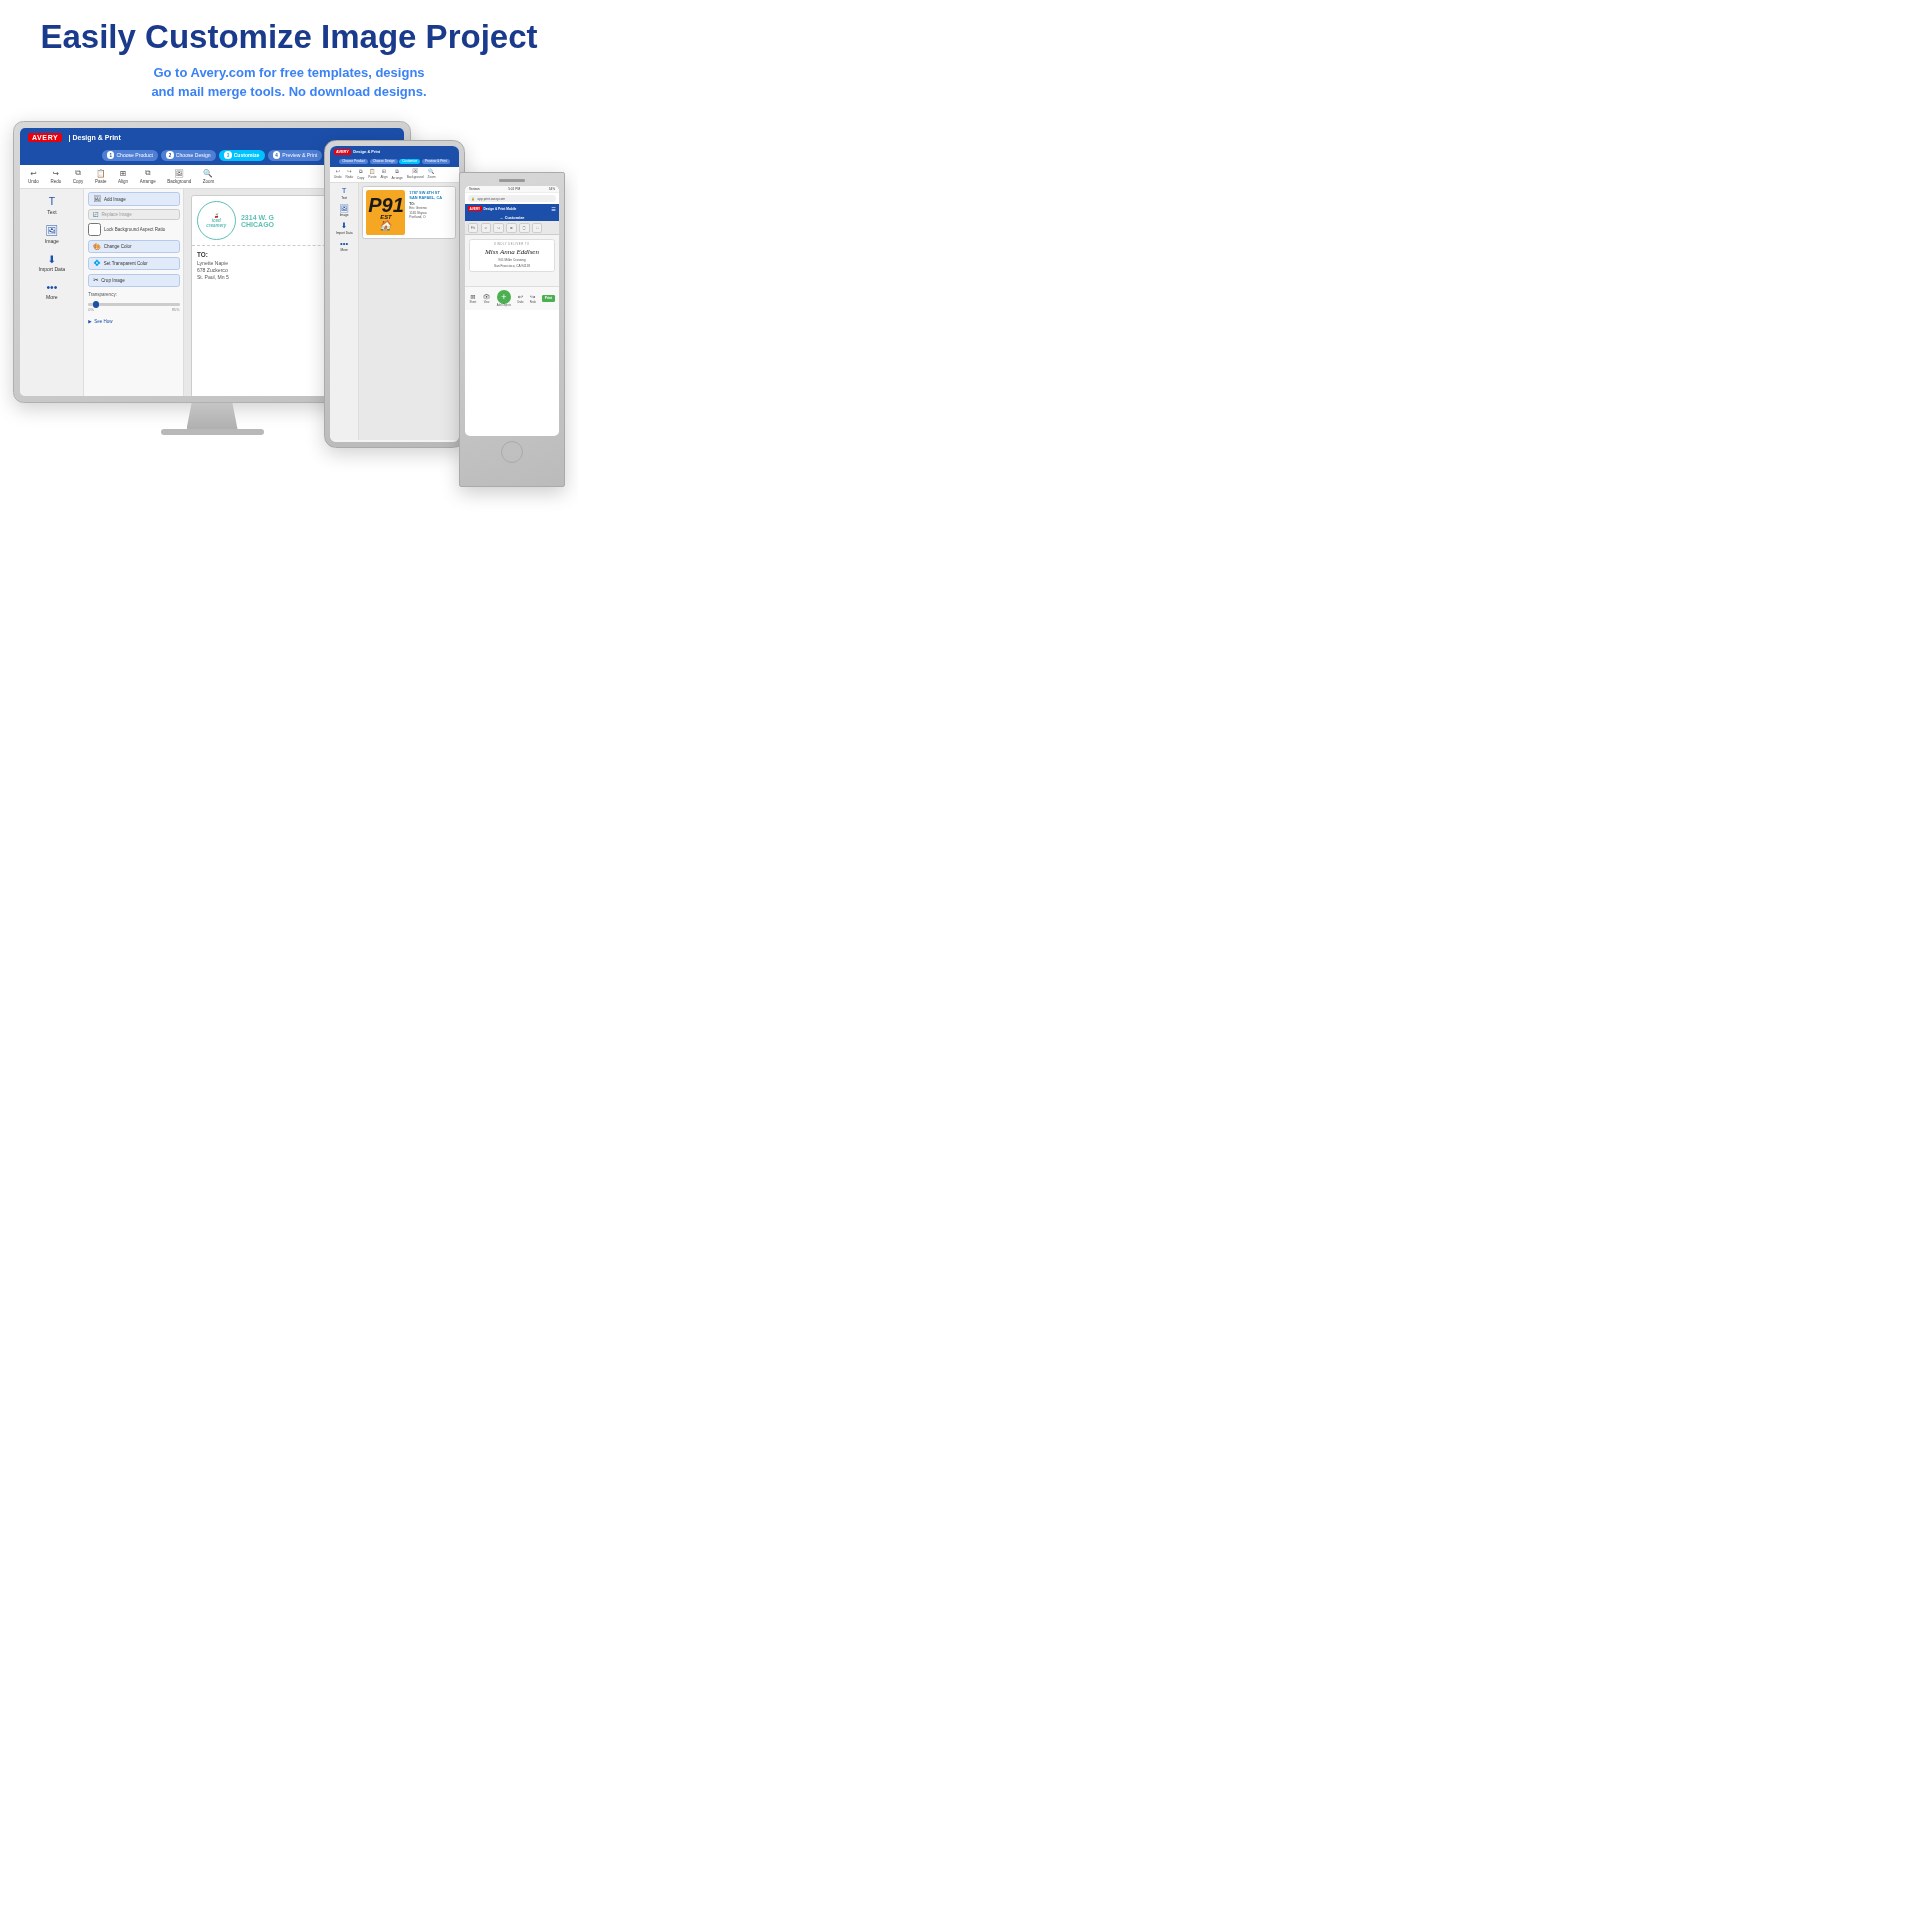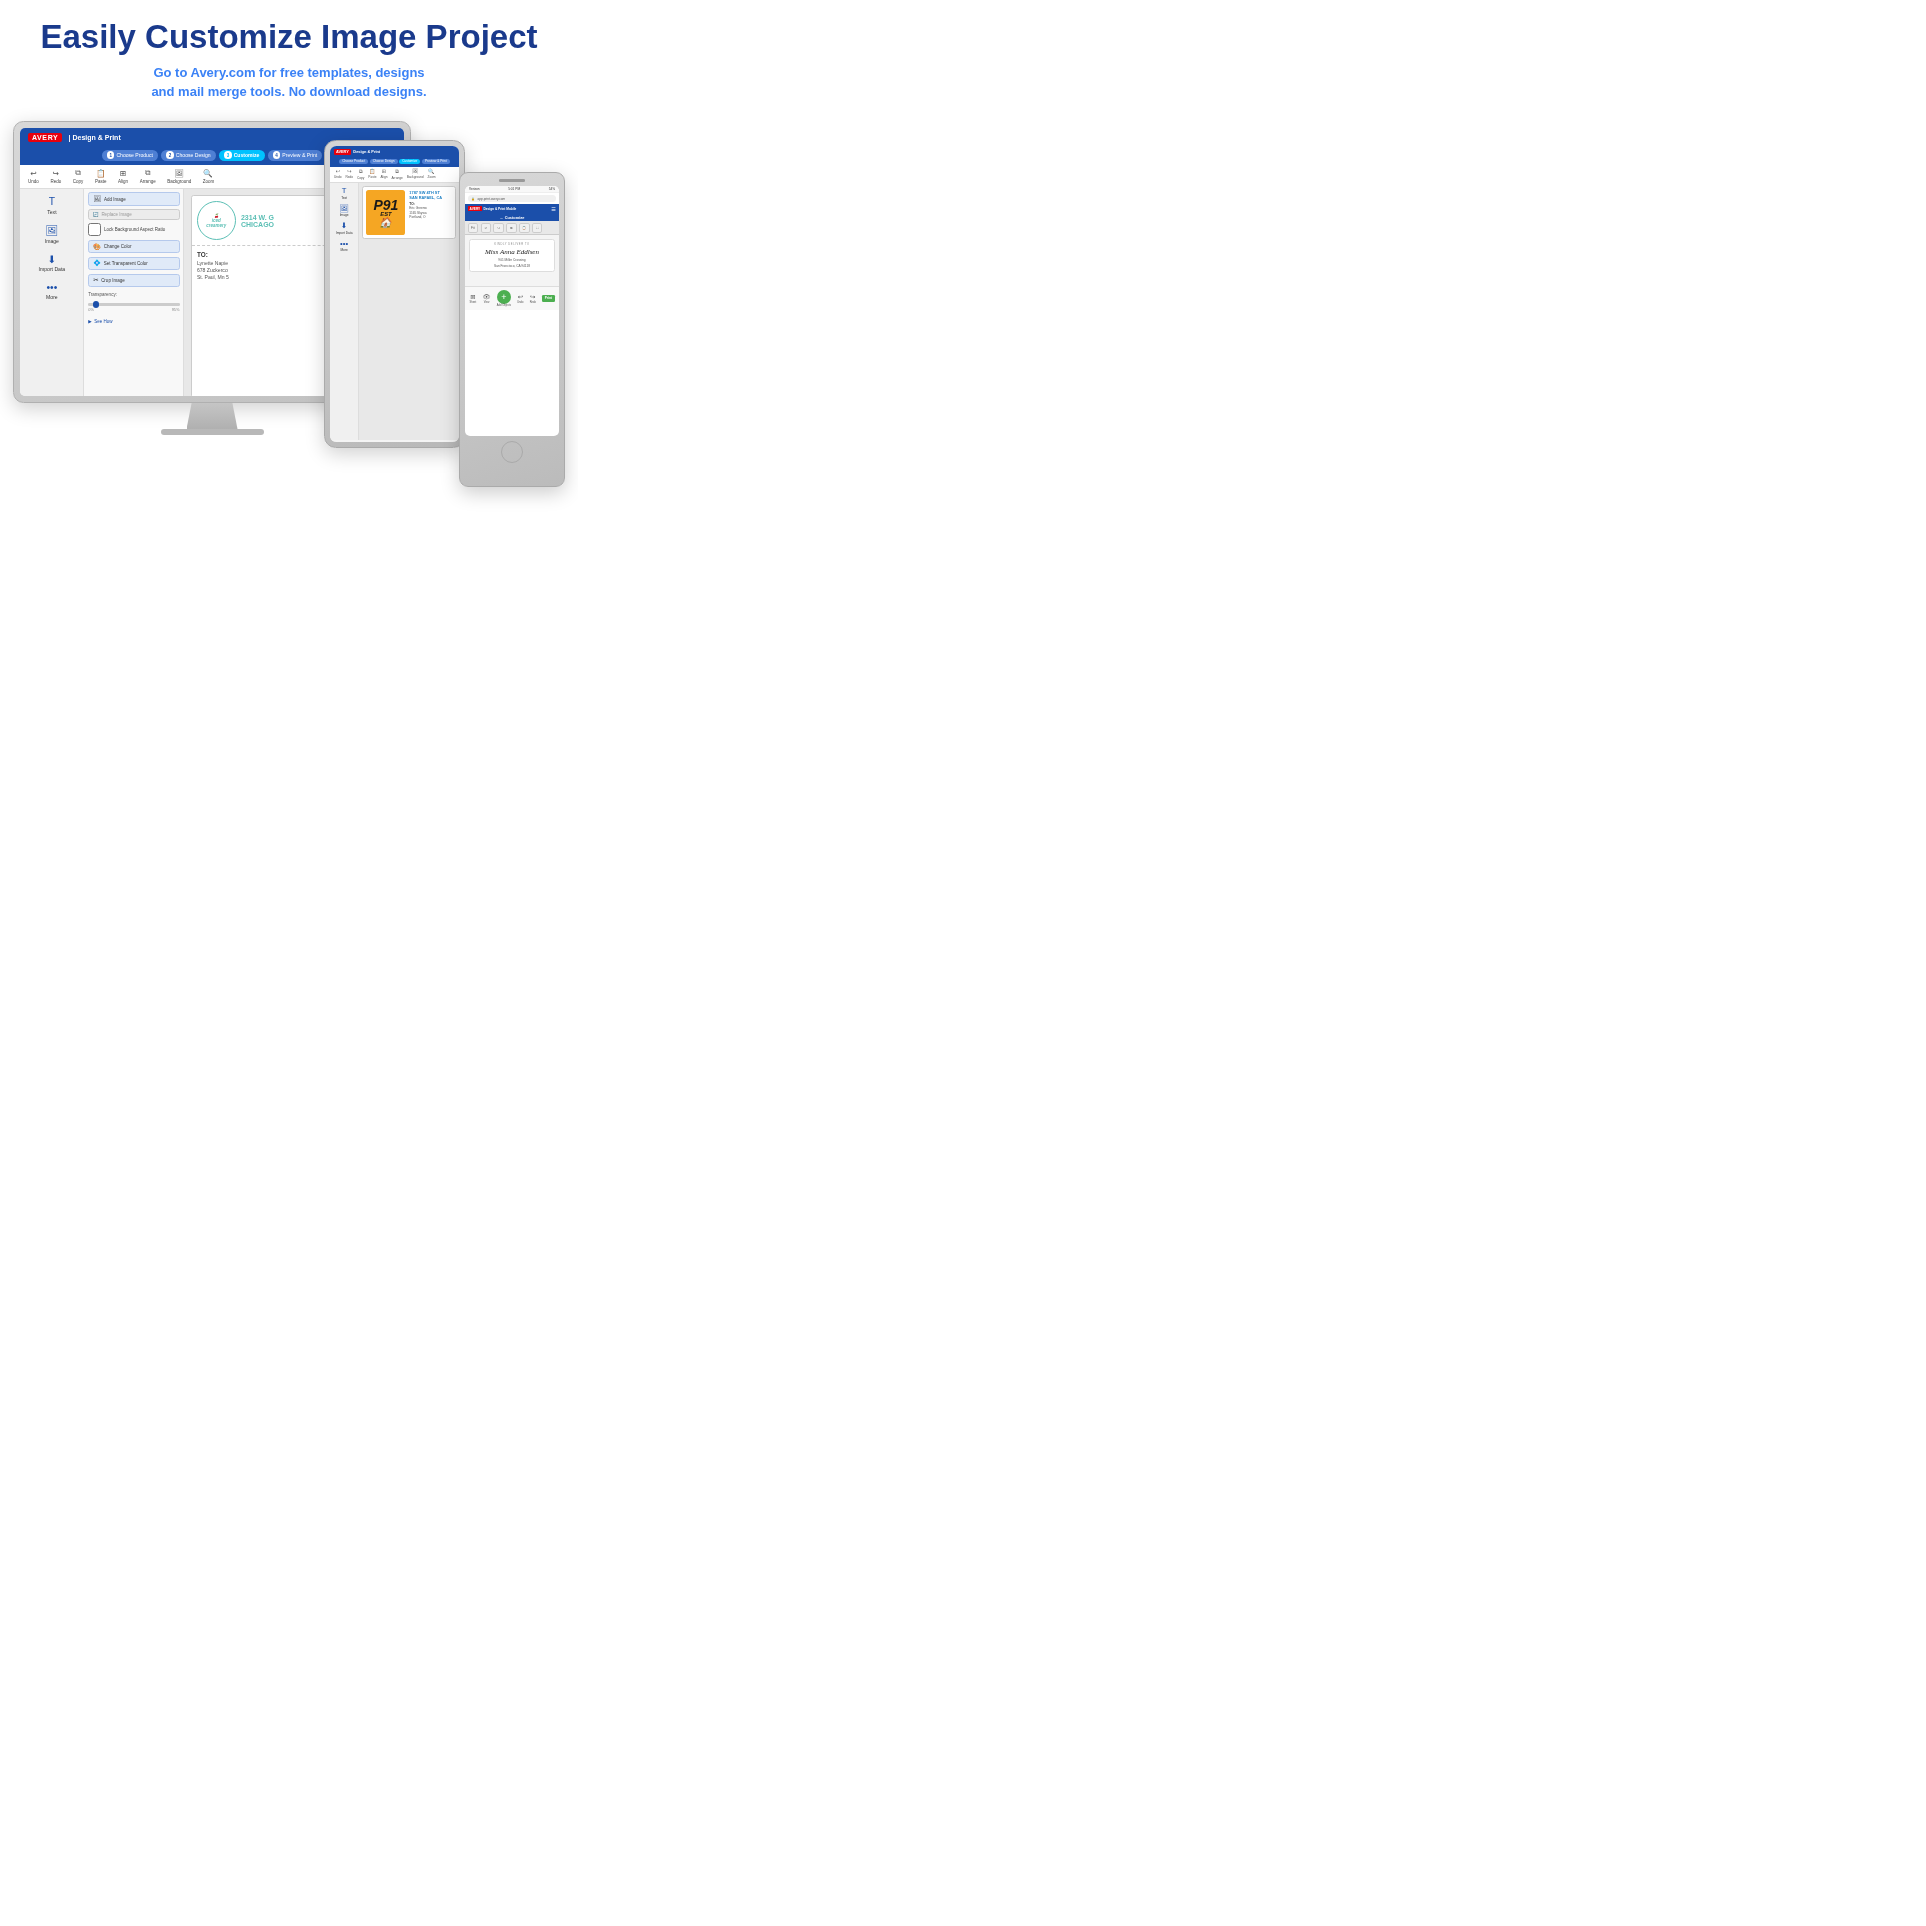--- a/index.html
+++ b/index.html
@@ -481,21 +481,21 @@
       right: 0;
       top: 51px;
       width: 106px;
       height: 315px;
       z-index: 3;
     }
     .phone-body {
       width: 106px;
       height: 315px;
       background: linear-gradient(160deg, #d8d8d8, #bbb);
-      border-radius: 9px;
+      border-radius: 2px;
       border: 1.3px solid #aaa;
       padding: 6.4px 5.1px;
       box-shadow: 0 5.1px 19px rgba(0,0,0,0.2);
       position: relative;
     }
     .phone-speaker {
       width: 26px;
       height: 2.6px;
       background: #999;
       border-radius: 1.3px;
@@ -893,21 +893,21 @@
             </div>
             <div class="tablet-side-item">
               <span class="tablet-side-icon">•••</span>
               <span>More</span>
             </div>
           </div>
           <div class="tablet-canvas">
             <div class="tablet-label">
               <div style="display:flex;gap:3.9px;align-items:flex-start;">
                 <div class="tablet-label-img">
-                  <span style="font-size:14px;font-weight:900;color:#1a1a1a;font-style:italic;text-align:right;">P91</span>
+                  <span style="font-size:20px;font-weight:900;color:#1a1a1a;font-style:italic;text-align:right;">P91</span>
                   <span style="font-size:5.8px;font-weight:700;color:#1a1a1a;">EST</span>
                   <span style="font-size:10.3px;font-weight:900;color:#1a1a1a;">🏠</span>
                 </div>
                 <div>
                   <div class="tablet-addr-title">1787 SW 4TH ST</div>
                   <div class="tablet-addr-title">SAN RAFAEL, CA</div>
                   <div class="tablet-to">TO:</div>
                   <div class="tablet-addr">Eric Greenw</div>
                   <div class="tablet-addr">1165 Skywa</div>
                   <div class="tablet-addr">Portland, O</div>

